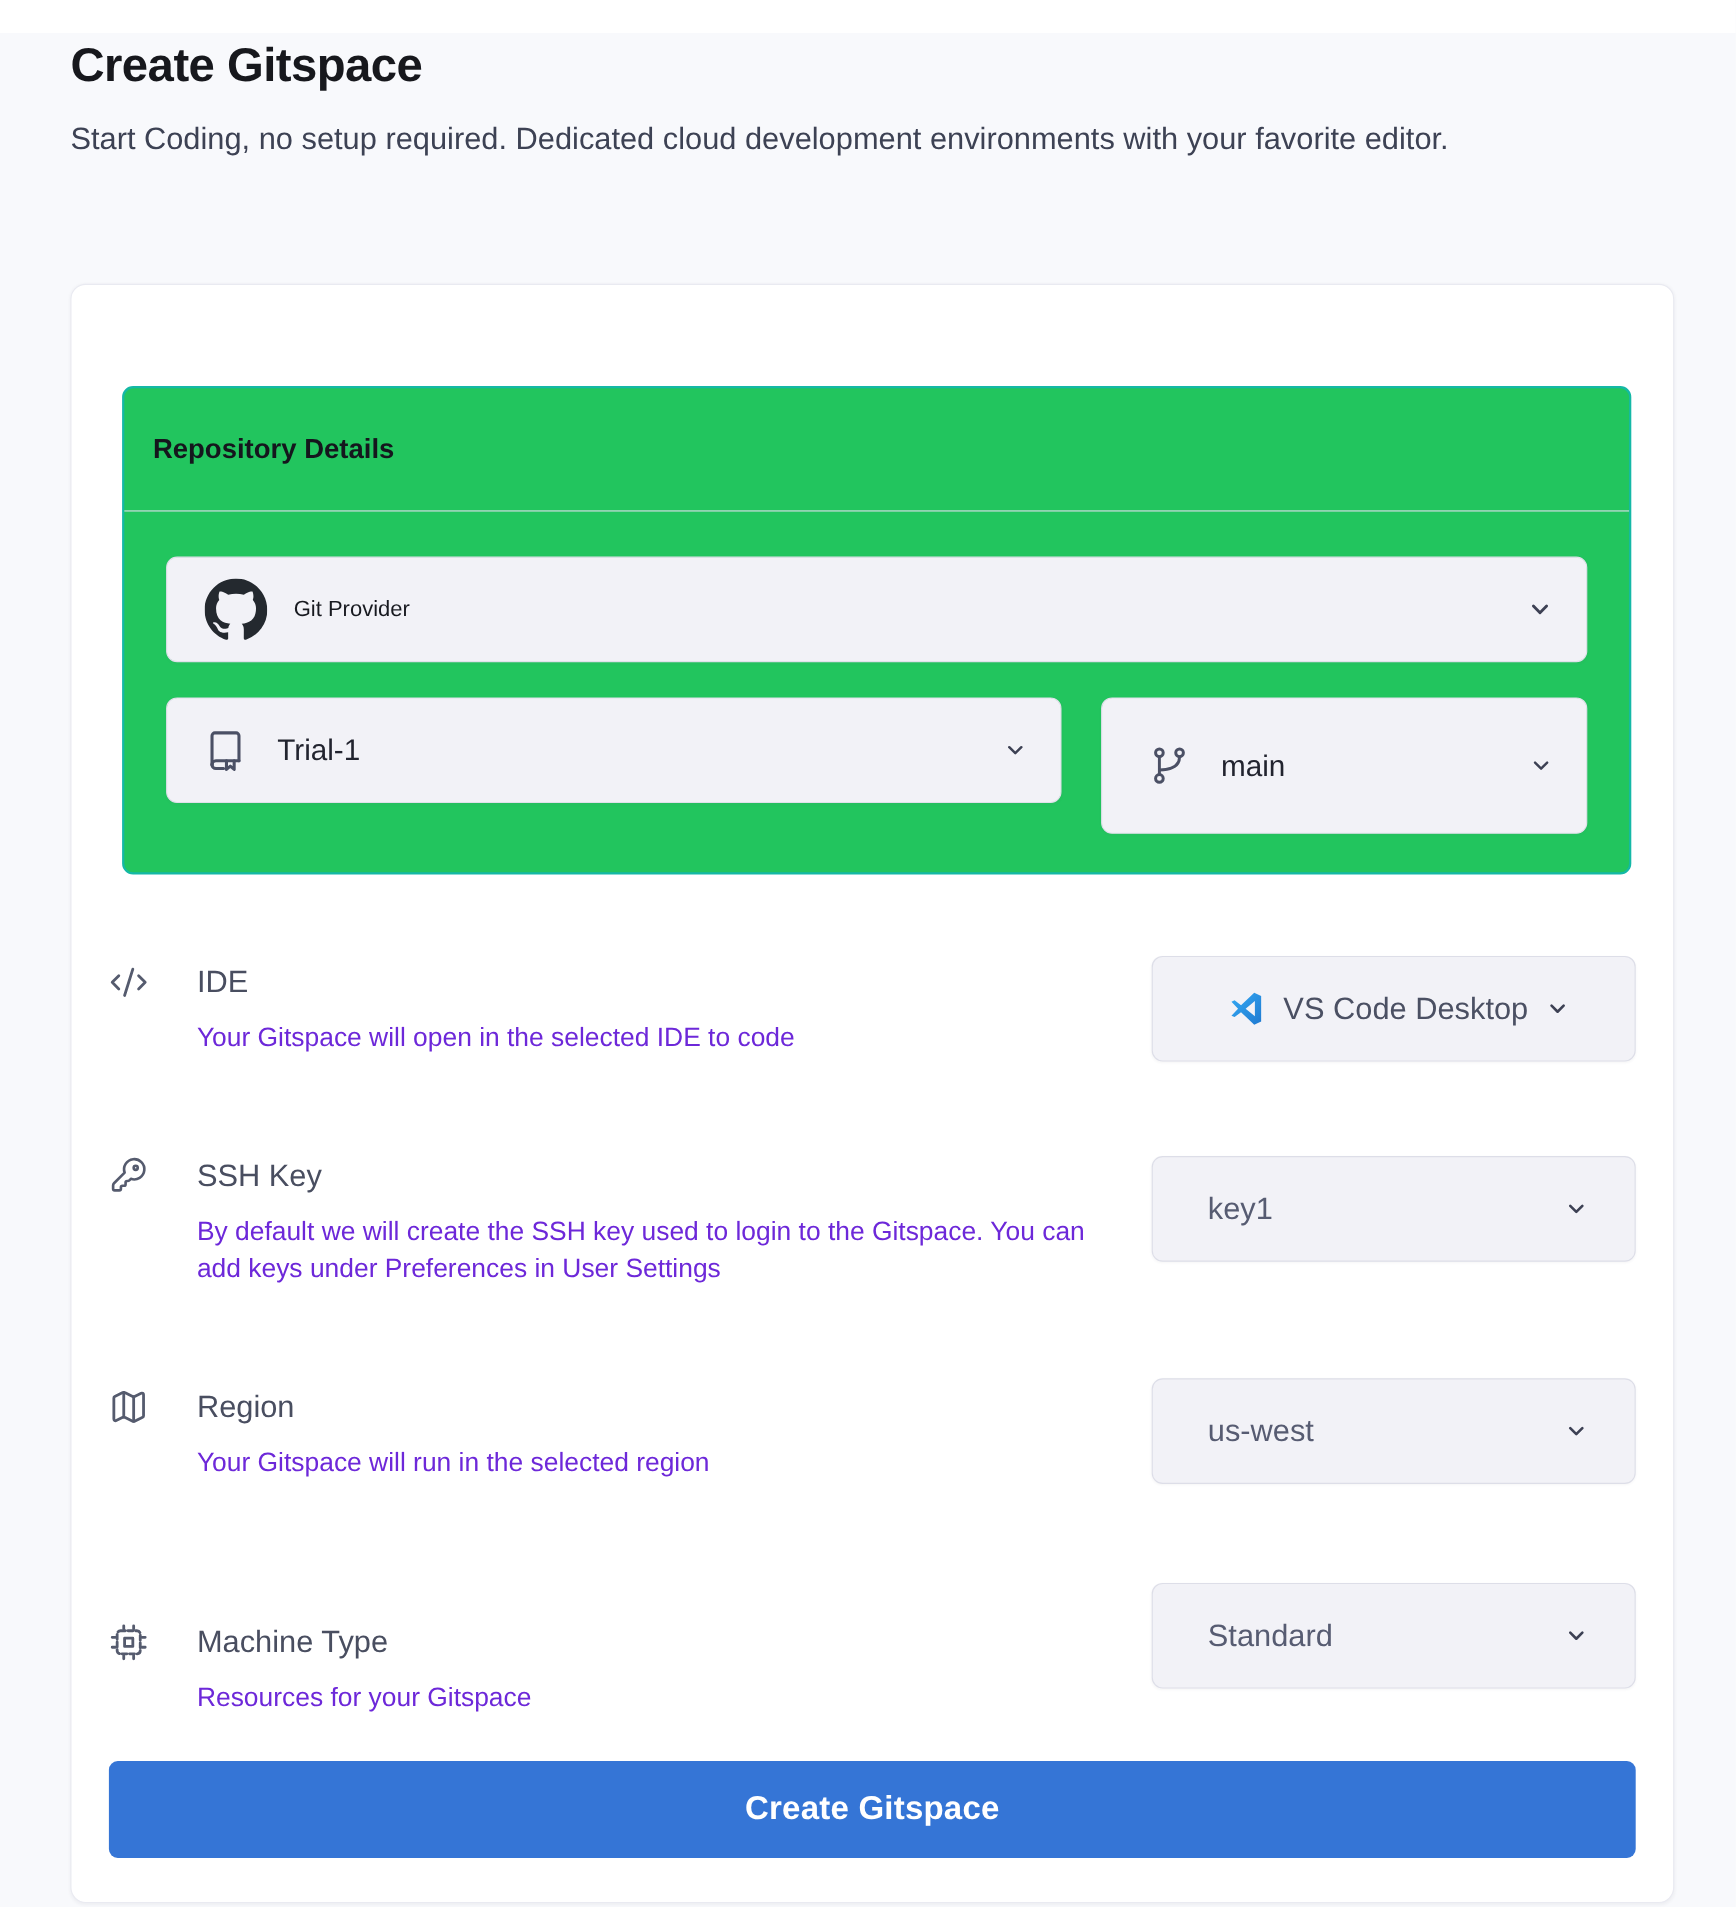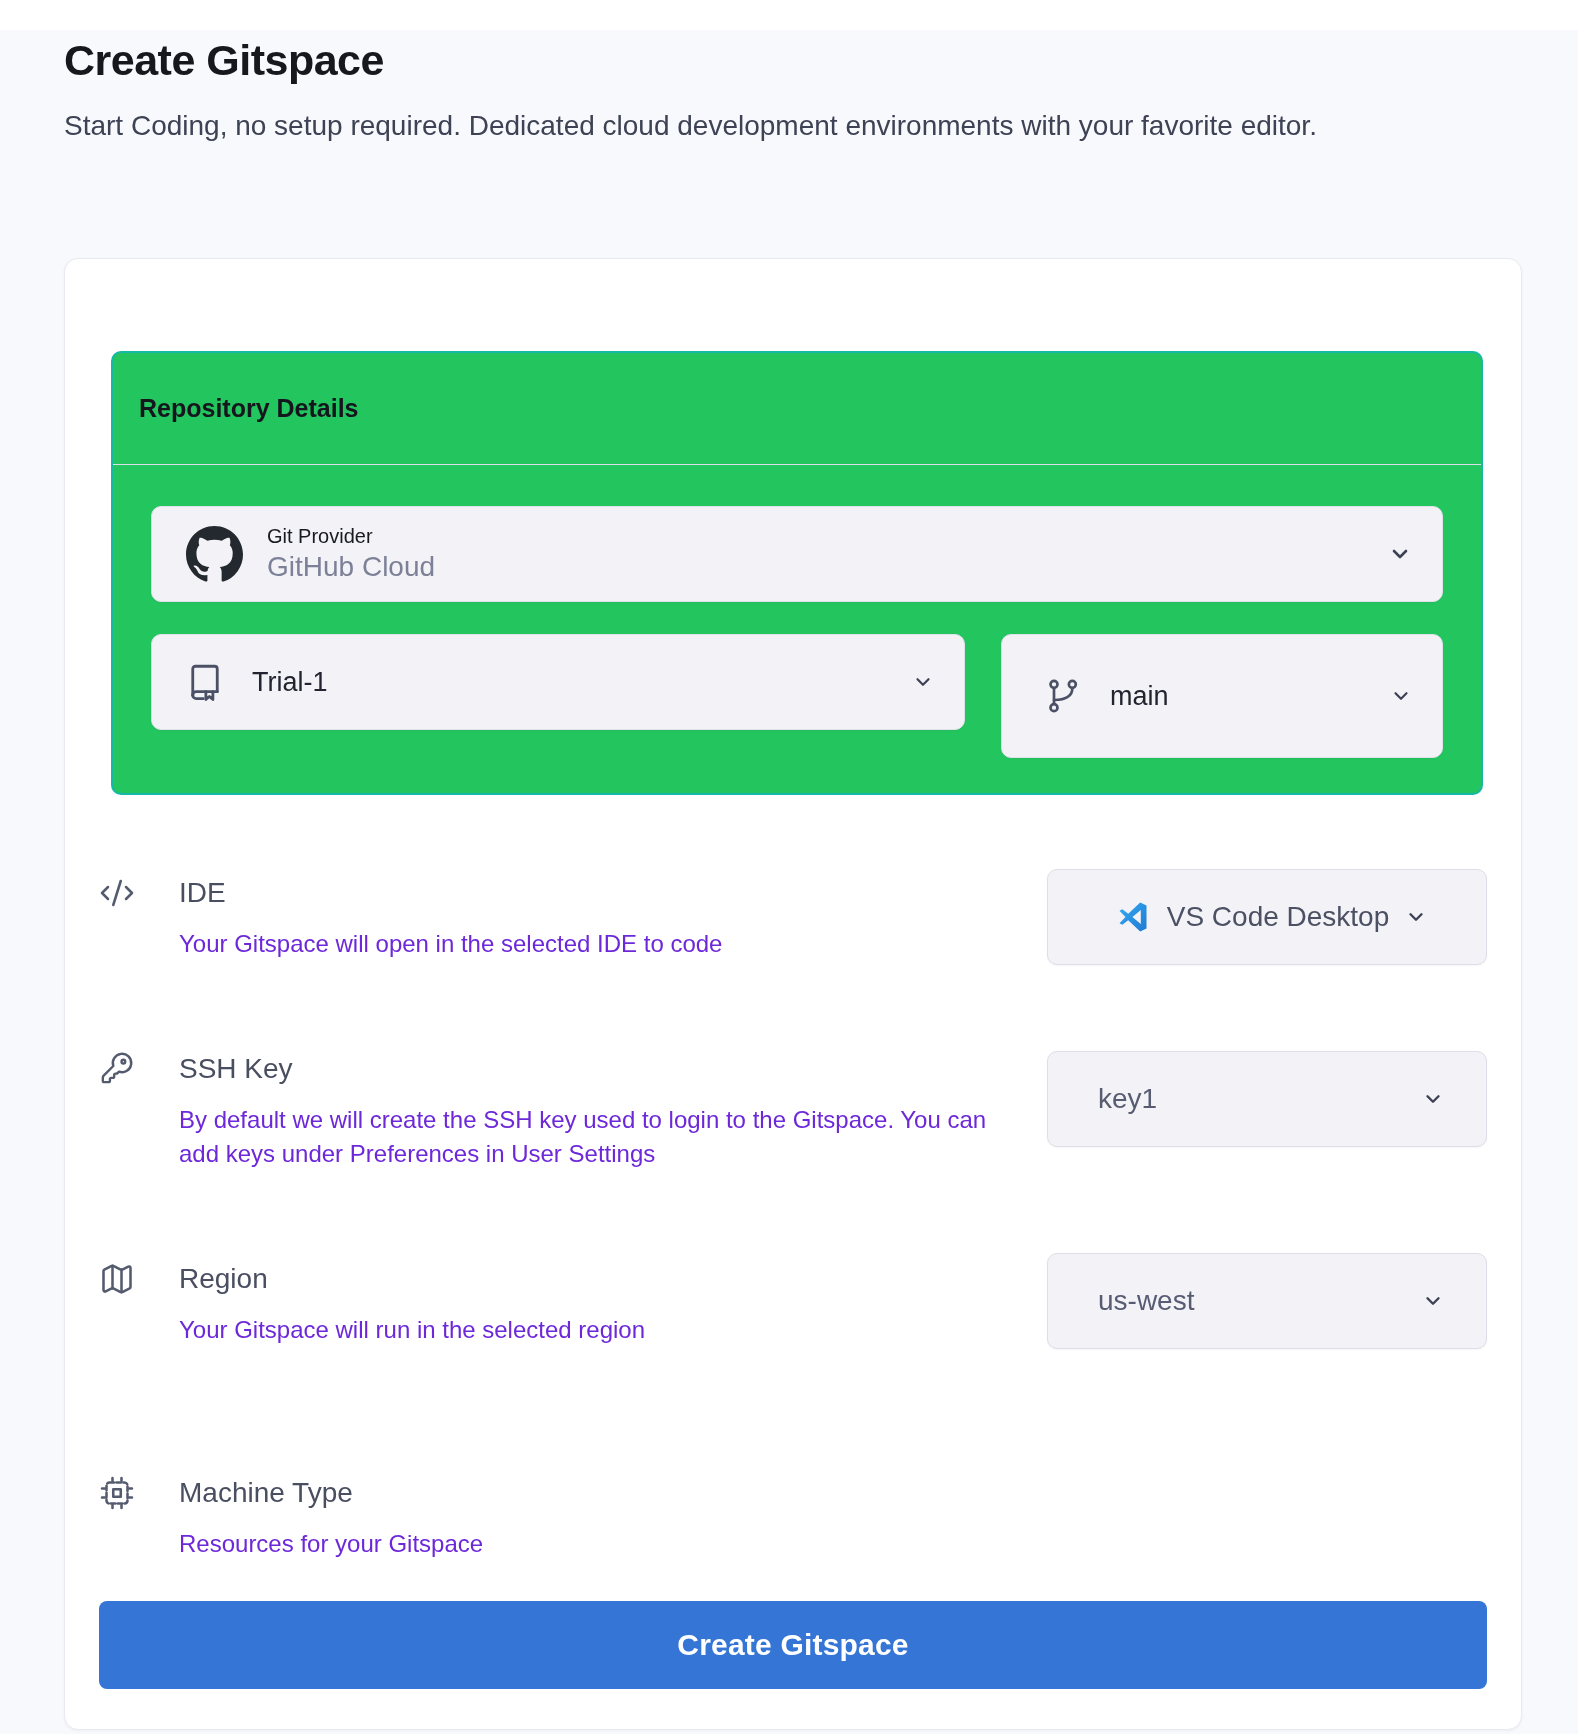--- a/index.html
+++ b/index.html
@@ -93,21 +93,20 @@
     </div>
 
     <div class="select provider-select">
       <span class="s-icon" style="width:57px;">
         <svg width="57" height="57" viewBox="0 0 16 16" fill="#24292f">
           <path d="M8 0C3.58 0 0 3.58 0 8c0 3.54 2.29 6.53 5.47 7.59.4.07.55-.17.55-.38 0-.19-.01-.82-.01-1.49-2.01.37-2.53-.49-2.69-.94-.09-.23-.48-.94-.82-1.13-.28-.15-.68-.52-.01-.53.63-.01 1.08.58 1.23.82.72 1.21 1.87.87 2.33.66.07-.52.28-.87.51-1.07-1.78-.2-3.64-.89-3.64-3.95 0-.87.31-1.59.82-2.15-.08-.2-.36-1.02.08-2.12 0 0 .67-.21 2.2.82.64-.18 1.32-.27 2-.27s1.36.09 2 .27c1.53-1.04 2.2-.82 2.2-.82.44 1.1.16 1.92.08 2.12.51.56.82 1.27.82 2.15 0 3.07-1.87 3.75-3.65 3.95.29.25.54.73.54 1.48 0 1.07-.01 1.93-.01 2.2 0 .21.15.46.55.38A8.01 8.01 0 0 0 16 8c0-4.42-3.58-8-8-8z"></path>
         </svg>
       </span>
       <span class="provider-text">
         <span class="provider-label" style="display:block">Git Provider</span>
-        <span class="provider-value" style="display:block">GitHub Cloud</span>
       </span>
       <span class="chev">
         <svg width="24" height="24" viewBox="0 0 24 24" fill="none" stroke="currentColor" stroke-width="2.6" stroke-linecap="round" stroke-linejoin="round">
             <polyline points="6 9 12 15 18 9"></polyline>
           </svg>
       </span>
     </div>
 
     <div class="selects-row">
       <div class="select repo-select">
@@ -237,16 +236,24 @@
           <rect x="5" y="5" width="14" height="14" rx="2" stroke-dasharray="3 1.6"></rect>
           <rect x="9.5" y="9.5" width="5" height="5"></rect>
           <path d="M9 2v2M15 2v2M9 20v2M15 20v2M2 9h2M2 15h2M20 9h2M20 15h2"></path>
         </svg>
       </span>
       <div>
         <div class="s-label">Machine Type</div>
         <div class="s-desc">Resources for your Gitspace</div>
       </div>
     </div>
+    <div class="select select-sm" style="margin-top:2px;">
+      <span class="select-text">Standard</span>
+      <span class="chev">
+        <svg width="22" height="22" viewBox="0 0 24 24" fill="none" stroke="currentColor" stroke-width="2.6" stroke-linecap="round" stroke-linejoin="round">
+            <polyline points="6 9 12 15 18 9"></polyline>
+          </svg>
+      </span>
+    </div>
   </div>
 
   <button class="create-btn">Create Gitspace</button>
 </div>
 
 </body></html>

